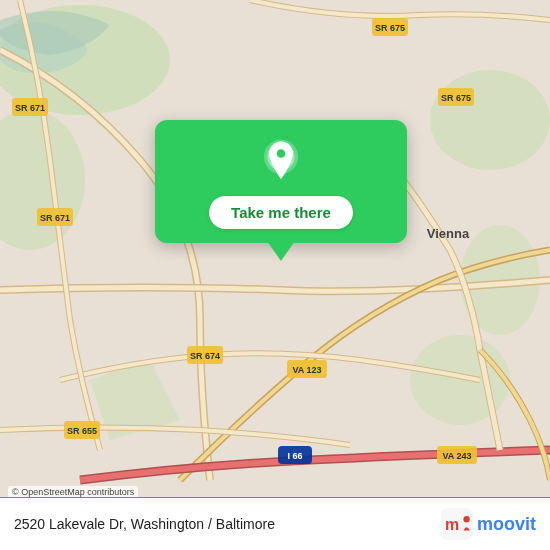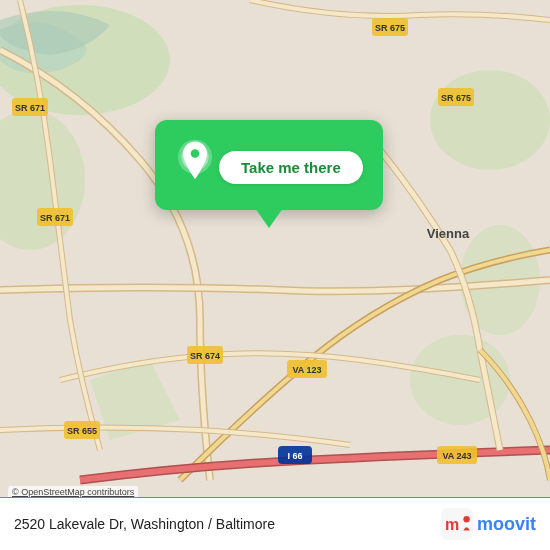--- a/index.html
+++ b/index.html
@@ -33,25 +33,25 @@
       top: 0; left: 0;
       width: 550px;
       height: 550px;
     }
 
     
     #popup-card {
       position: absolute;
       top: 120px;
       left: 155px;
-      width: 228px;
+      width: 252px;
       background: #2ecc5e;
       border-radius: 12px;
       display: flex;
-      flex-direction: row;
+      flex-direction: column;
       align-items: center;
       padding: 18px 16px 14px 16px;
       box-shadow: 0 4px 16px rgba(0,0,0,0.25);
       z-index: 10;
     }
 
     #popup-card::after {
       content: '';
       position: absolute;
       bottom: -18px;
@@ -107,21 +107,20 @@
     #osm-credit {
       position: absolute;
       bottom: 52px;
       left: 8px;
       font-size: 9px;
       color: #444;
       background: rgba(255,255,255,0.7);
       padding: 1px 4px;
       border-radius: 3px;
       z-index: 15;
-      text-decoration: underline;
     }
 
     #moovit-logo {
       display: flex;
       align-items: center;
       gap: 4px;
     }
 
     #moovit-logo-text {
       font-size: 18px;

